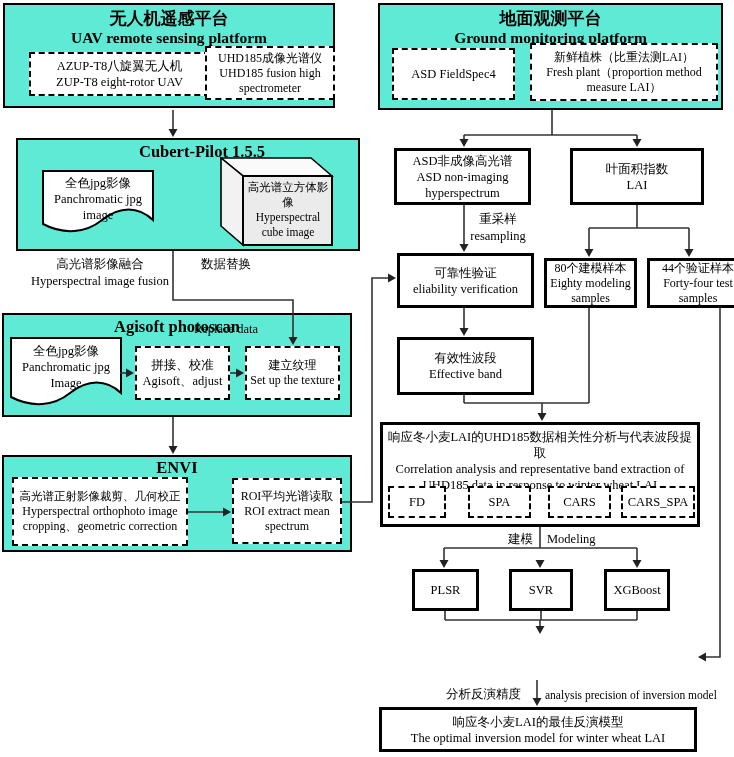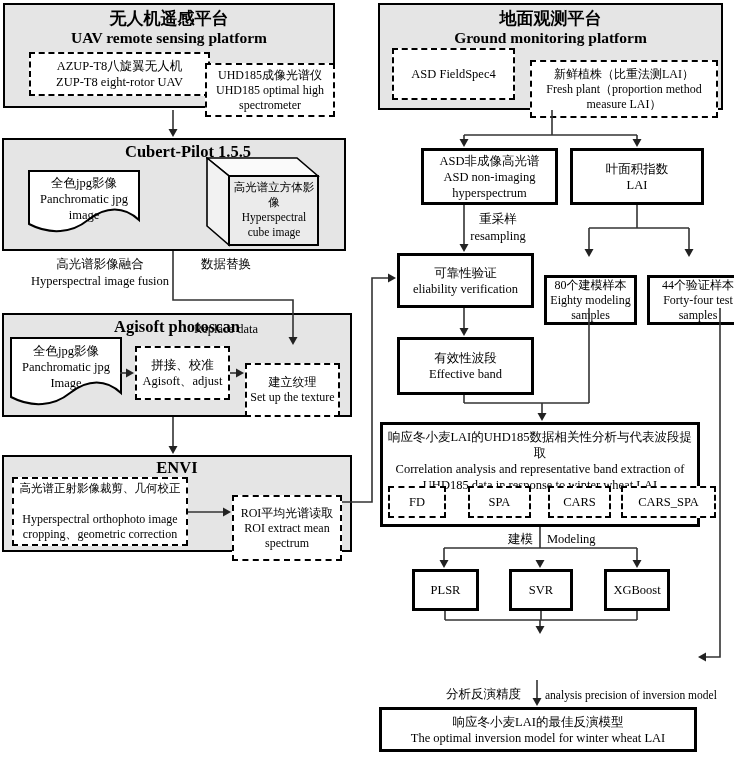--- a/index.html
+++ b/index.html
@@ -1,27 +1,27 @@
 <!DOCTYPE html>
 <html><head>
 <meta charset="utf-8">
 <style>
   html,body{margin:0;padding:0;background:#fff;}
   #stage{
     position:relative;width:734px;height:757px;background:#ffffff;
     font-family:"Liberation Serif","DejaVu Serif",serif;color:#000;overflow:hidden;
   }
   .abs{position:absolute;box-sizing:border-box;}
-  .solid{border:2px solid #000;background:#e5e5e5;}
+  .solid{border:2px solid #000;background:#5eead4;}
   .solid3{border:3px solid #000;background:#fff;}
   .dashed{border:2px dashed #000;background:#fff;}
   .center{display:flex;flex-direction:column;align-items:center;justify-content:center;text-align:center;}
   .topc{text-align:center;}
   .t{font-size:12.5px;line-height:1.28;}
-  .ts{font-size:12px;line-height:1.25;margin-top:17px;}
+  .ts{font-size:12px;line-height:1.25;}
   .tzh-small{font-size:11.5px;line-height:1.3;}
   .title-zh{font-weight:700;font-size:17px;line-height:1.25;display:block;}
   .title-en{font-weight:700;font-size:15.5px;line-height:1.2;display:block;}
   .app-title{font-weight:700;font-size:16.5px;line-height:1.2;display:block;}
   .lbl{position:absolute;text-align:center;font-size:12.5px;line-height:1.35;}
   .nowrap{white-space:nowrap;}
   .fit-en{font-size:11.5px;white-space:nowrap;}
   svg.connectors{position:absolute;left:0;top:0;z-index:40;pointer-events:none;}
   .box{z-index:10;}
   .shape-text{position:absolute;z-index:12;text-align:center;}
@@ -92,25 +92,25 @@
 
   <div class="abs solid box topc" style="left:3px;top:3px;width:332px;height:105px;">
     <span class="title-zh" style="margin-top:3px;">无人机遥感平台</span>
     <span class="title-en">UAV remote sensing platform</span>
     <div class="abs dashed center t" style="left:24px;top:47px;width:181px;height:44px;">
       <span>AZUP-T8八旋翼无人机</span>
       <span>ZUP-T8 eight-rotor UAV</span>
     </div>
     <div class="abs dashed center ts" style="left:200px;top:41px;width:130px;height:54px;">
       <span>UHD185成像光谱仪</span>
-      <span>UHD185 optimal high spectrometer</span>
-    </div>
-  </div>
-
-  <div class="abs solid box topc" style="left:2px;top:138px;width:344px;height:113px;padding-left:28px;">
+      <span>UHD185 fusion high spectrometer</span>
+    </div>
+  </div>
+
+  <div class="abs solid box topc" style="left:16px;top:138px;width:344px;height:113px;padding-left:28px;">
     <span class="app-title" style="margin-top:2px;">Cubert-Pilot 1.5.5</span>
 
     <div class="abs" style="left:24px;top:30px;width:112px;height:66px;">
       <svg width="112" height="66" viewBox="0 0 112 66">
         <path d="M1,1 H111 V50 C96,36 78,36 60,50 C44,63 22,65 1,54 Z" fill="#fff" stroke="#000" stroke-width="2"></path>
       </svg>
       <div class="shape-text t" style="left:0;top:5px;width:112px;">
         <span style="display:block;">全色jpg影像</span>
         <span style="display:block;">Panchromatic jpg image</span>
       </div>
@@ -176,21 +176,21 @@
     <span class="title-en">Ground monitoring platform</span>
     <div class="abs dashed center t" style="left:12px;top:43px;width:123px;height:52px;">
       <span>ASD FieldSpec4</span>
     </div>
     <div class="abs dashed center ts" style="left:150px;top:38px;width:188px;height:58px;">
       <span>新鲜植株（比重法测LAI）</span>
       <span>Fresh plant（proportion method measure LAI）</span>
     </div>
   </div>
 
-  <div class="abs solid3 box center t" style="left:421px;top:148px;width:137px;height:57px;">
+  <div class="abs solid3 box center t" style="left:394px;top:148px;width:137px;height:57px;">
     <span>ASD非成像高光谱</span>
     <span>ASD non-imaging hyperspectrum</span>
   </div>
 
   <div class="abs solid3 box center t" style="left:570px;top:148px;width:134px;height:57px;">
     <span>叶面积指数</span>
     <span>LAI</span>
   </div>
 
   <div class="lbl" style="left:462px;top:211px;width:72px;z-index:45;">
@@ -223,21 +223,21 @@
     <span class="t" style="display:block;padding:0 6px;">Correlation analysis and representative band extraction of UHD185 data in response to winter wheat LAI</span>
     <div class="abs dashed center t" style="left:5px;top:61px;width:58px;height:32px;">
       <span>FD</span>
     </div>
     <div class="abs dashed center t" style="left:85px;top:61px;width:63px;height:32px;">
       <span>SPA</span>
     </div>
     <div class="abs dashed center t" style="left:165px;top:61px;width:63px;height:32px;">
       <span>CARS</span>
     </div>
-    <div class="abs dashed center t" style="left:238px;top:61px;width:95px;height:32px;">
+    <div class="abs dashed center t" style="left:238px;top:61px;width:74px;height:32px;">
       <span>CARS_SPA</span>
     </div>
   </div>
 
   <div class="lbl nowrap" style="left:489px;top:531px;width:44px;text-align:right;z-index:45;">
     <span>建模</span>
   </div>
   <div class="lbl nowrap" style="left:547px;top:531px;width:90px;text-align:left;z-index:45;">
     <span>Modeling</span>
   </div>

